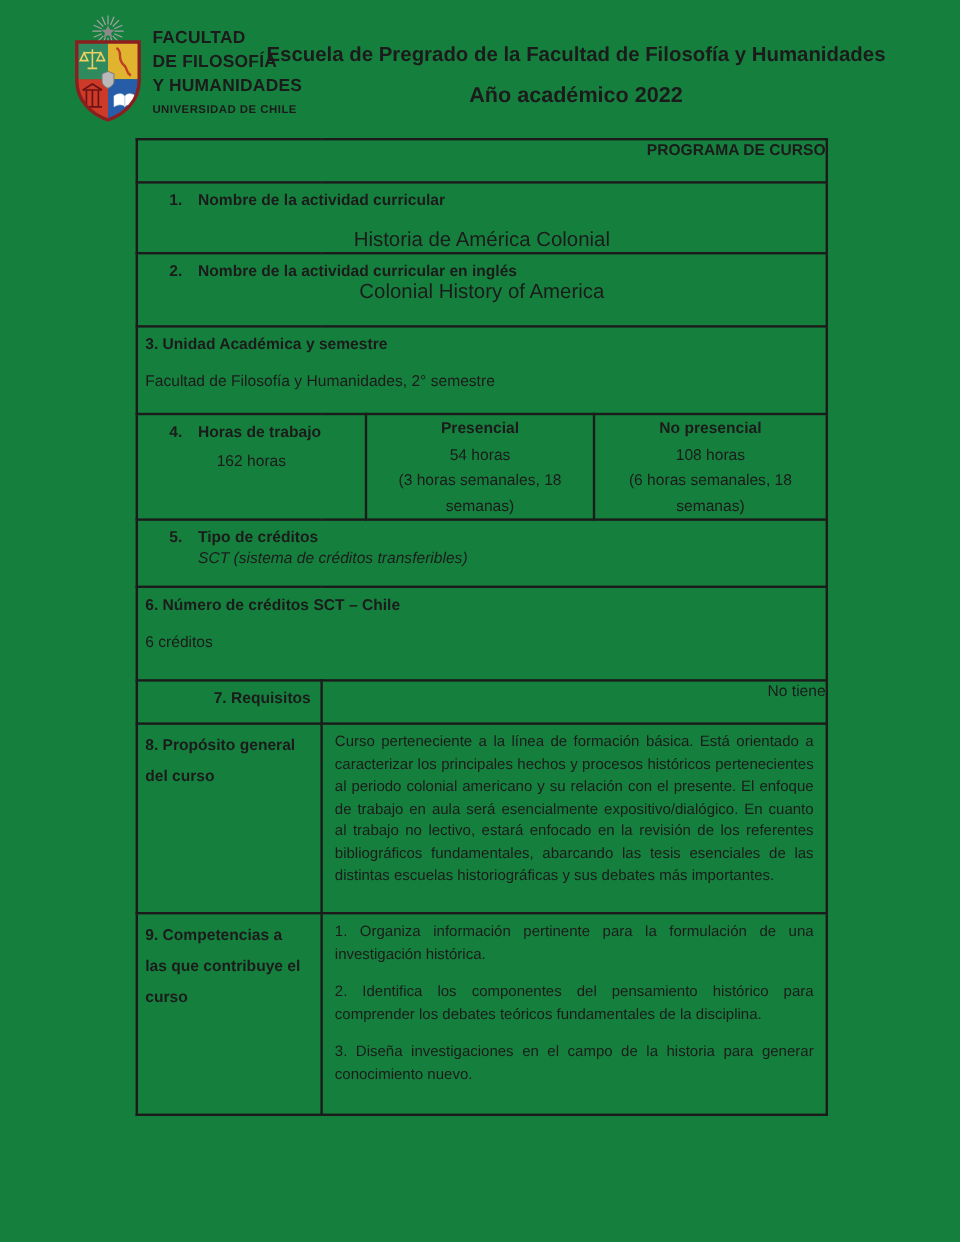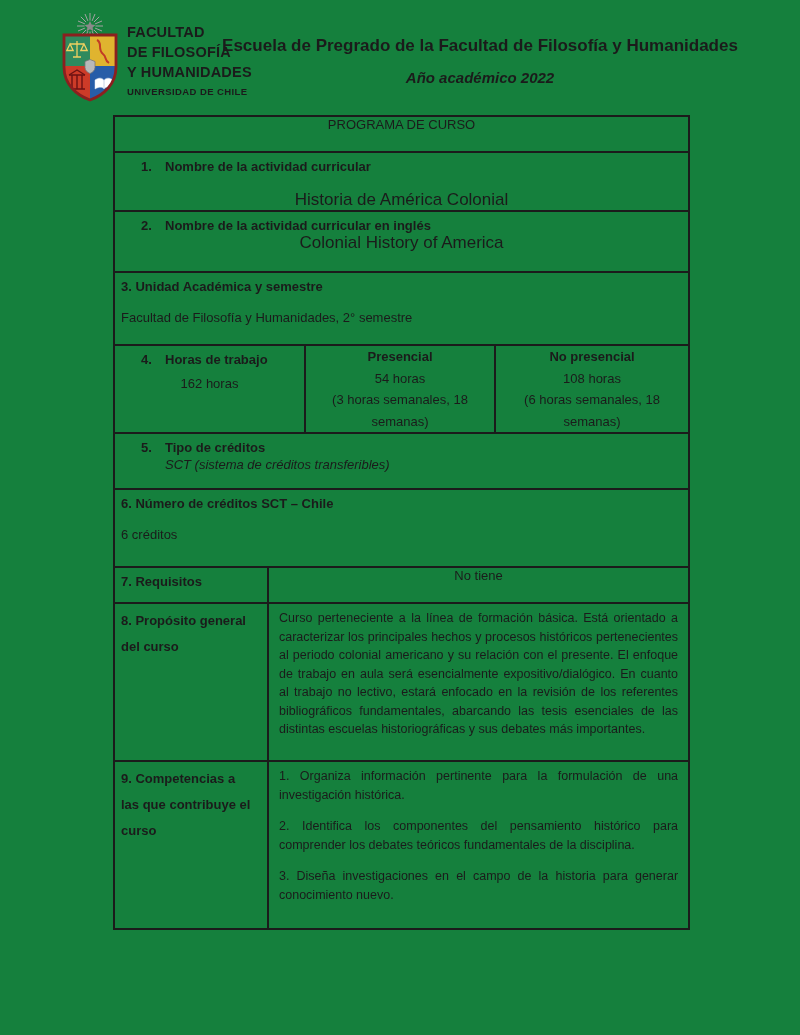--- a/index.html
+++ b/index.html
@@ -11,36 +11,36 @@
     color:#1b1b1b;
     overflow:hidden;
   }
   
   .crest { position:absolute; left:54px; top:12px; }
   .logo-text { position:absolute; left:127px; top:22px; }
   .logo-text .big-line { font-size:14.5px; font-weight:bold; line-height:20px; letter-spacing:0.2px; }
   .logo-text .small-line { font-size:9.5px; font-weight:bold; letter-spacing:0.4px; margin-top:4px; }
   .titles { position:absolute; left:200px; right:40px; top:36px; text-align:center; }
   .main-title { font-size:17px; font-weight:bold; line-height:20px; }
-  .sub-title { font-size:15px; font-weight:bold; margin-top:13px;font-style:italic; }
+  .sub-title { font-size:18px; font-weight:bold; margin-top:13px; }
 
   
   table.course { position:absolute; left:113px; top:115px; width:575px;
     border-collapse:collapse; table-layout:fixed; }
   table.course td { border:2px solid #1b1b1b; vertical-align:top; padding:0; font-size:13px; }
 
-  td.c-head { height:34px; text-align:center; font-weight:normal; font-size:13.5px; padding-top:5px; }
+  td.c-head { height:34px; text-align:right; font-weight:bold; font-size:13.5px; padding-top:5px; }
 
   .r1 td { height:49px; }
   .r2 td { height:59px; }
   .r3 td { height:71px; }
   .r4 td { height:86px; }
   .r5 td { height:54px; }
   .r6 td { height:76px; }
-  .r7 td { height:34px; }
+  .r7 td { height:34px;text-align:right; }
   .r8 td { height:156px; }
   .r9 td { height:166px; }
 
   .li { position:relative; padding-left:50px; padding-right:6px; font-weight:bold; margin-top:6px; }
   .li .num { position:absolute; left:26px; }
   .center-big { text-align:center; font-size:17px; margin-top:16px; }
   .center-small { text-align:center; font-size:17px; margin-top:0; }
 
   .plain-label { font-weight:bold; padding:6px 8px 0 6px; }
   .plain-value { padding:0 8px 0 6px; margin-top:16px; }

